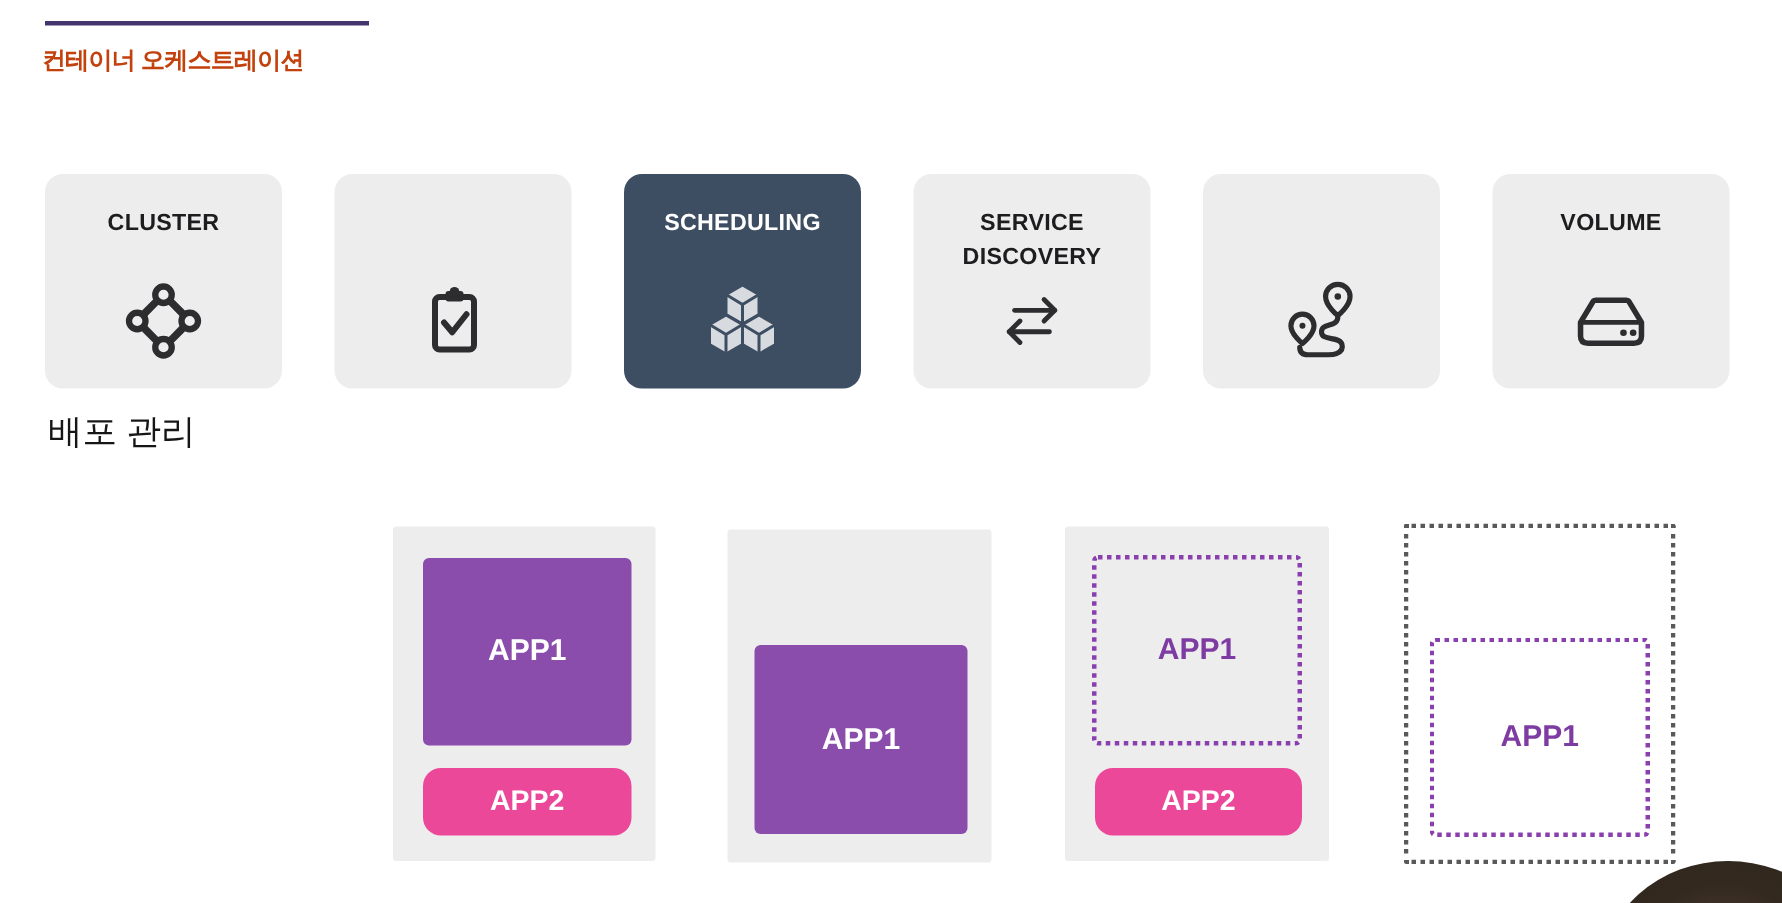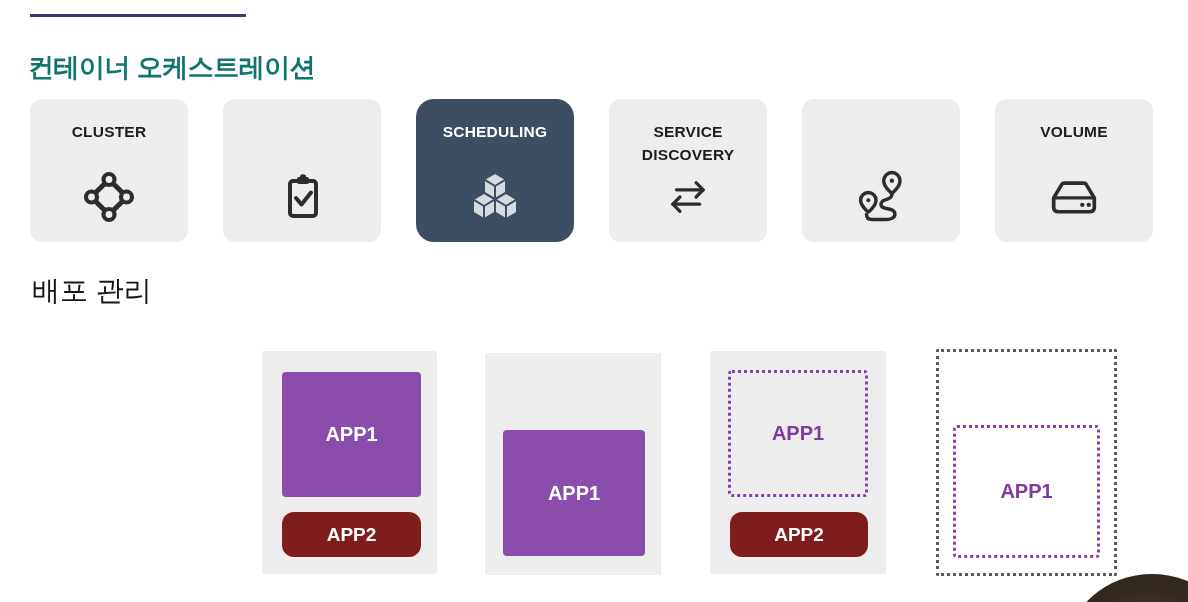--- a/index.html
+++ b/index.html
@@ -2,48 +2,48 @@
 <html><head>
 <meta charset="utf-8">
 <style>
   * { margin: 0; padding: 0; box-sizing: border-box; }
   html,body { width:1188px; height:602px; overflow:hidden; }
   body { font-family: "Liberation Sans", "DejaVu Sans", sans-serif; background:#ffffff; }
   .stage { position:relative; width:1188px; height:602px; background:#ffffff; overflow:hidden; }
 
   
   .title-rule { position:absolute; left:30px; top:14px; width:216px; height:3px; background:#44356e; }
-  .page-title { position:absolute; left:28px; top:30px; font-size:26px; font-weight:700; color:#0f766e; letter-spacing:-0.5px;margin-top:20px; }
+  .page-title { position:absolute; left:28px; top:30px; font-size:16px; font-weight:700; color:#c2410c; letter-spacing:-0.5px; }
 
   
-  .cards { position:absolute; left:30px; top:99px; width:1123px; height:143px; display:flex; gap:35px; }
+  .cards { position:absolute; left:30px; top:116px; width:1123px; height:143px; display:flex; gap:35px; }
   .card { position:relative; width:158px; height:143px; background:#ededed; border-radius:12px; flex:0 0 158px; }
-  .card.active { background:#3d4e62;border-radius:18px; }
+  .card.active { background:#3d4e62; }
   .card-label { position:absolute; top:21px; left:0; right:0; text-align:center;
                 font-weight:700; font-size:15.5px; line-height:23px; color:#1d1d1f; letter-spacing:0.2px; }
   .card.active .card-label { color:#ffffff; }
   .card-icon { position:absolute; left:0; right:0; top:58px; bottom:6px; display:flex; align-items:center; justify-content:center; }
   .card-icon svg { display:block; }
 
   
-  .section-label { position:absolute; left:32px; top:272px; font-size:28px; font-weight:500; color:#161616; }
+  .section-label { position:absolute; left:32px; top:272px; font-size:23px; font-weight:500; color:#161616; }
 
   .panel { position:absolute; background:#ededee; border-radius:2px; }
   .panel.dotted { background:transparent; border:3px dotted #59595b; border-radius:2px; }
   .p1 { left:262px; top:351px; width:175px; height:223px; }
   .p2 { left:485px; top:353px; width:176px; height:222px; }
   .p3 { left:710px; top:351px; width:176px; height:223px; }
   .p4 { left:936px; top:349px; width:181px; height:227px; }
 
   .app { position:absolute; display:flex; align-items:center; justify-content:center;
          font-weight:700; color:#ffffff; }
   .app.big { font-size:20px; border-radius:4px; }
   .app.small { font-size:19px; border-radius:12px; }
   .app.solid-purple { background:#8b4dab; }
-  .app.solid-blue { background:#7f1d1d; }
+  .app.solid-blue { background:#ec4899; }
   .app.dotted-purple { background:transparent; border:3px dotted #8a3fae; color:#7e3ba1; }
 
   .p1 .a1 { left:20px; top:21px; width:139px; height:125px; }
   .p1 .a2 { left:20px; top:161px; width:139px; height:45px; }
   .p2 .a1 { left:18px; top:77px; width:142px; height:126px; }
   .p3 .a1 { left:18px; top:19px; width:140px; height:127px; }
   .p3 .a2 { left:20px; top:161px; width:138px; height:45px; }
   .p4 .a1 { left:14px; top:73px; width:147px; height:133px; }
 
   

